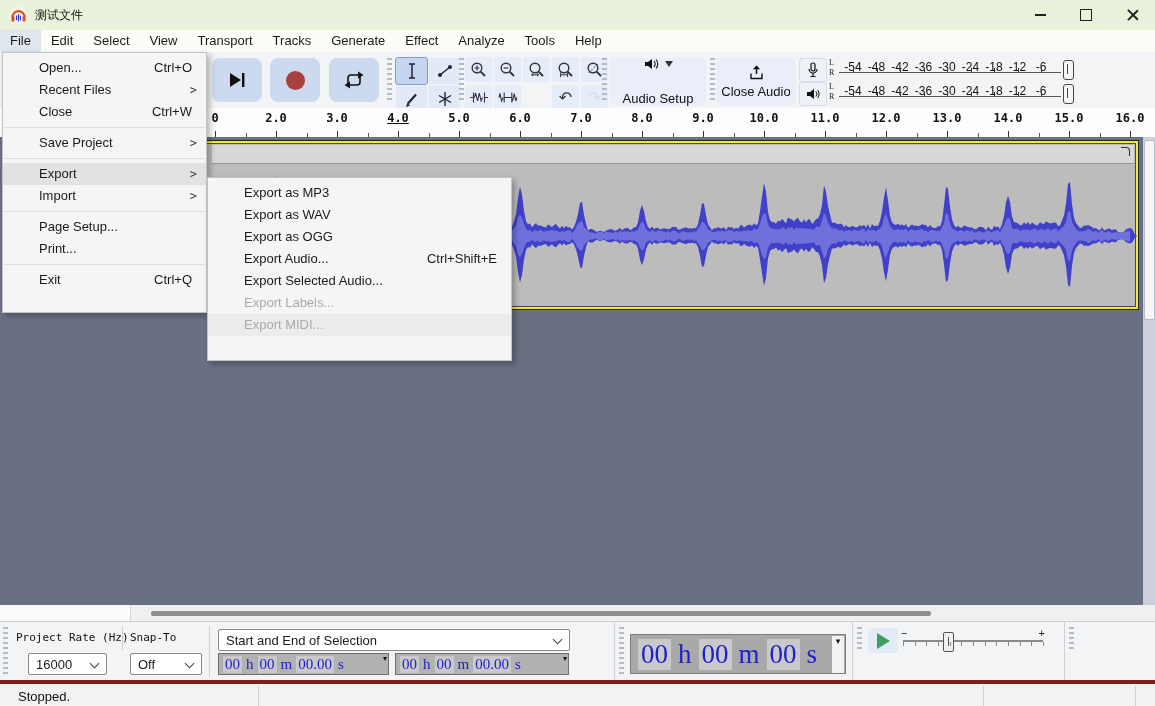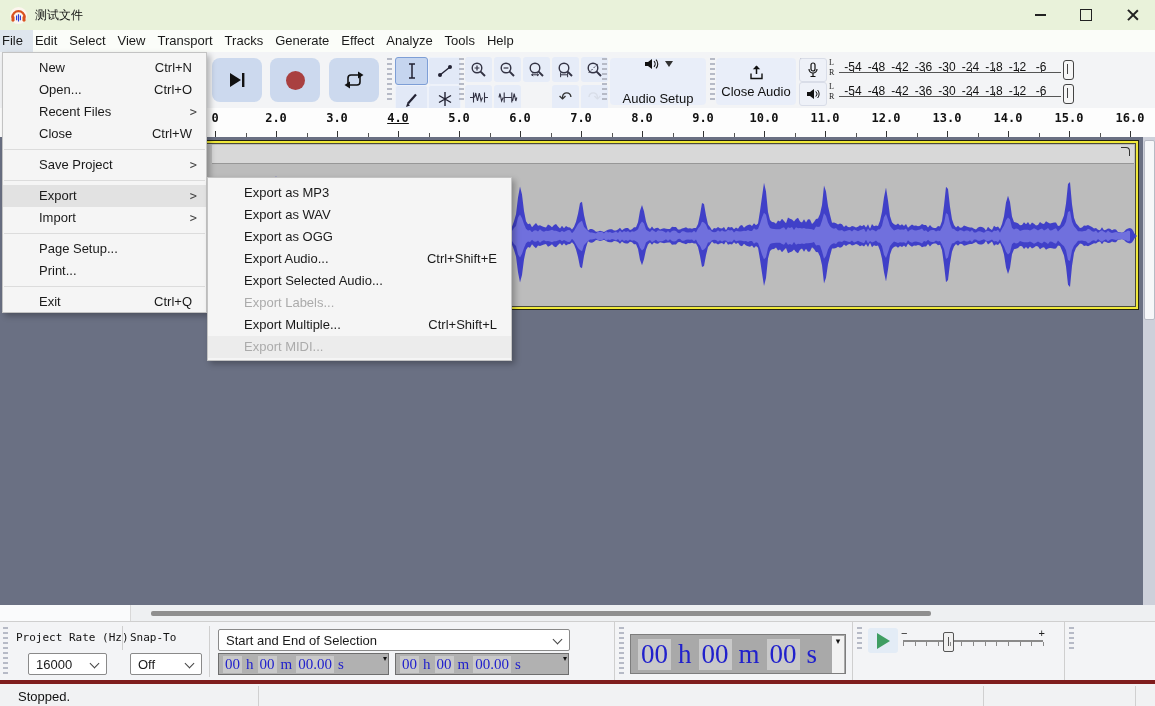--- a/index.html
+++ b/index.html
@@ -13,21 +13,21 @@
   #winbtns{position:absolute;right:0;top:0;height:30px;display:flex;}
   .winbtn{width:46px;height:30px;display:flex;align-items:center;justify-content:center;}
   .glyph-min{width:11px;height:1.4px;background:#222;}
   .glyph-max{width:10px;height:10px;border:1.4px solid #222;}
   .glyph-close{position:relative;width:12px;height:12px;}
   .glyph-close:before,.glyph-close:after{content:"";position:absolute;left:5.5px;top:-1px;width:1.5px;height:14px;background:#222;}
   .glyph-close:before{transform:rotate(45deg);}.glyph-close:after{transform:rotate(-45deg);}
   
   #menubar{left:0;top:30px;width:1155px;height:22px;background:#fbfdf9;border-bottom:1px solid #e3e3e3;
            display:flex;font-size:13px;align-items:stretch;}
-  .mb-item{padding:3px 10px 0 2px;}
+  .mb-item{padding:3px 10px 0 10px;}
   .mb-item.active{background:#dfe6ee;}
   
   #toolbar{left:0;top:52px;width:1155px;height:56px;background:#f3f4f6;border-bottom:1px solid #c9c9c9;}
   .grip{position:absolute;width:5px;background-image:repeating-linear-gradient(to bottom,#b6bac6 0 2px,transparent 2px 5px);}
   .tbtn-lg{position:absolute;width:50px;height:44px;top:6px;background:#ccd9ee;border-radius:8px;
            display:flex;align-items:center;justify-content:center;}
   .tool{position:absolute;width:31px;height:26px;background:#e2e9f7;border:1px solid #eef2fa;border-radius:3px;
         display:flex;align-items:center;justify-content:center;}
   .tool.sel{background:#c5d5ef;border:1px solid #7d9ed6;}
   .zbtn{position:absolute;width:27px;height:25px;background:#e6ecf8;border-radius:3px;
@@ -515,24 +515,20 @@
 
   <div id="statusbar" class="abs">
     <span id="status-text">Stopped.</span>
     <div class="ssep" style="left:258px;"></div>
     <div class="ssep" style="left:983px;"></div>
     <div class="ssep" style="left:1135px;"></div>
   </div>
 
   <div id="file-menu" class="menu-panel">
       <div class="menu-row">
-        <span class="mlabel">New</span>
-        <span class="mshort">Ctrl+N</span>
-      </div>
-      <div class="menu-row">
         <span class="mlabel">Open...</span>
         <span class="mshort">Ctrl+O</span>
       </div>
       <div class="menu-row">
         <span class="mlabel">Recent Files</span>
         <span class="marrow">&gt;</span>
       </div>
       <div class="menu-row">
         <span class="mlabel">Close</span>
         <span class="mshort">Ctrl+W</span>
@@ -578,22 +574,18 @@
       <div class="menu-row">
         <span class="mlabel">Export Audio...</span>
         <span class="mshort">Ctrl+Shift+E</span>
       </div>
       <div class="menu-row">
         <span class="mlabel">Export Selected Audio...</span>
       </div>
       <div class="menu-row dis">
         <span class="mlabel">Export Labels...</span>
       </div>
-      <div class="menu-row">
-        <span class="mlabel">Export Multiple...</span>
-        <span class="mshort">Ctrl+Shift+L</span>
-      </div>
       <div class="menu-row hover dis">
         <span class="mlabel">Export MIDI...</span>
       </div>
     </div>
 
 </div>
 
 </body></html>

